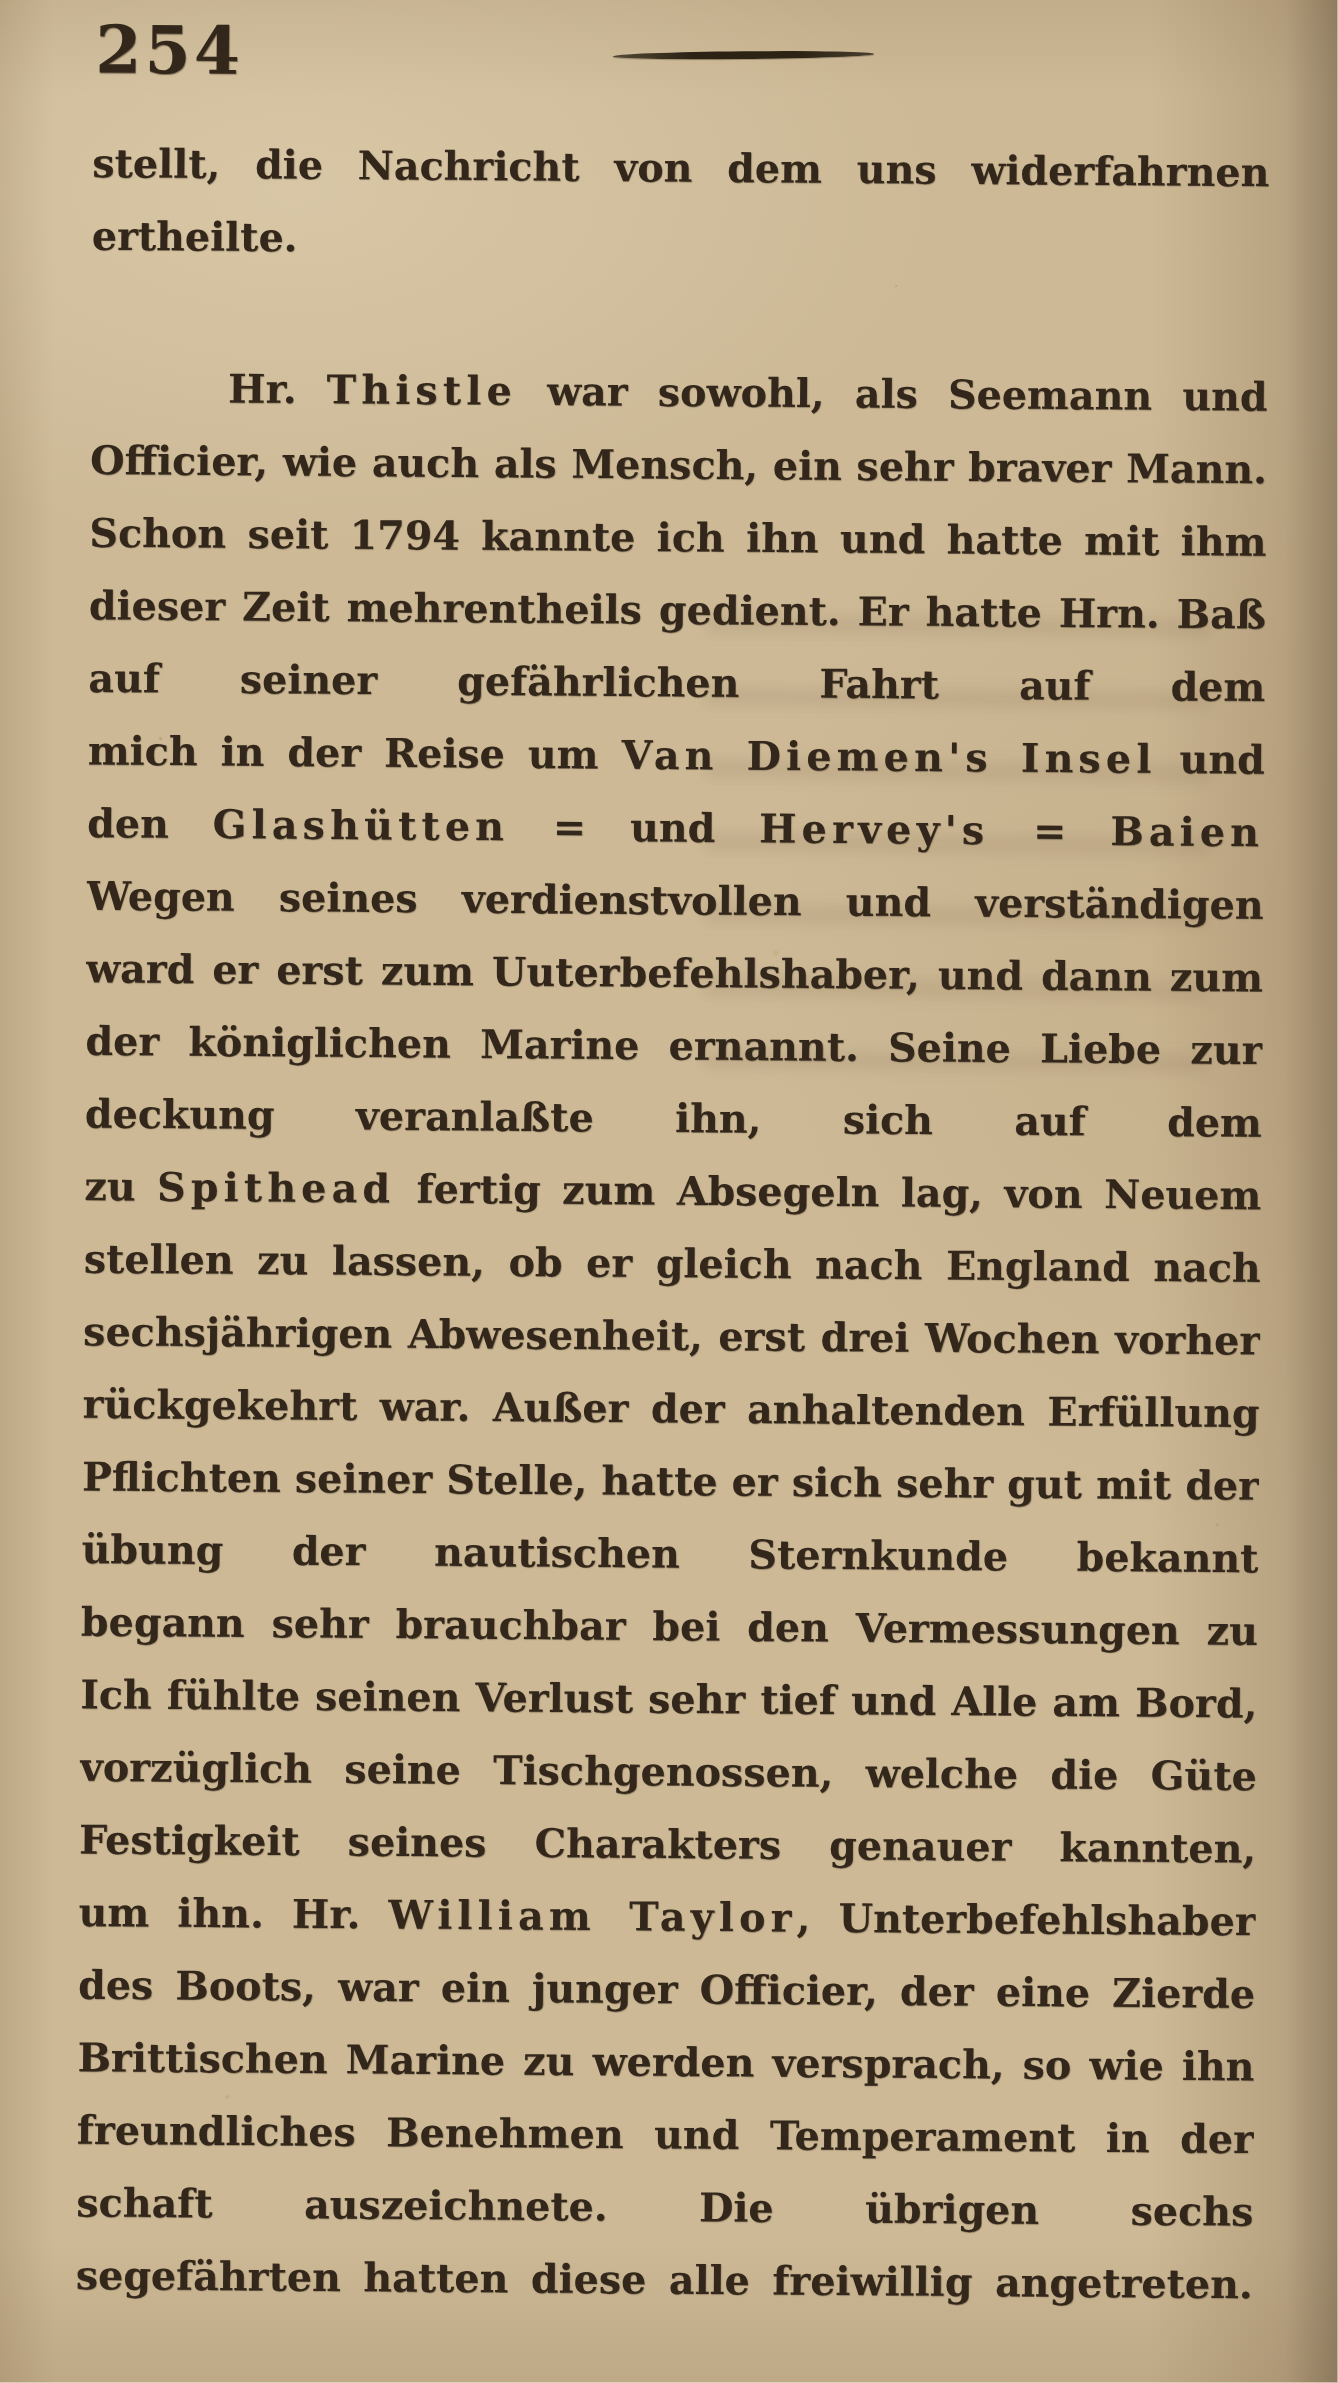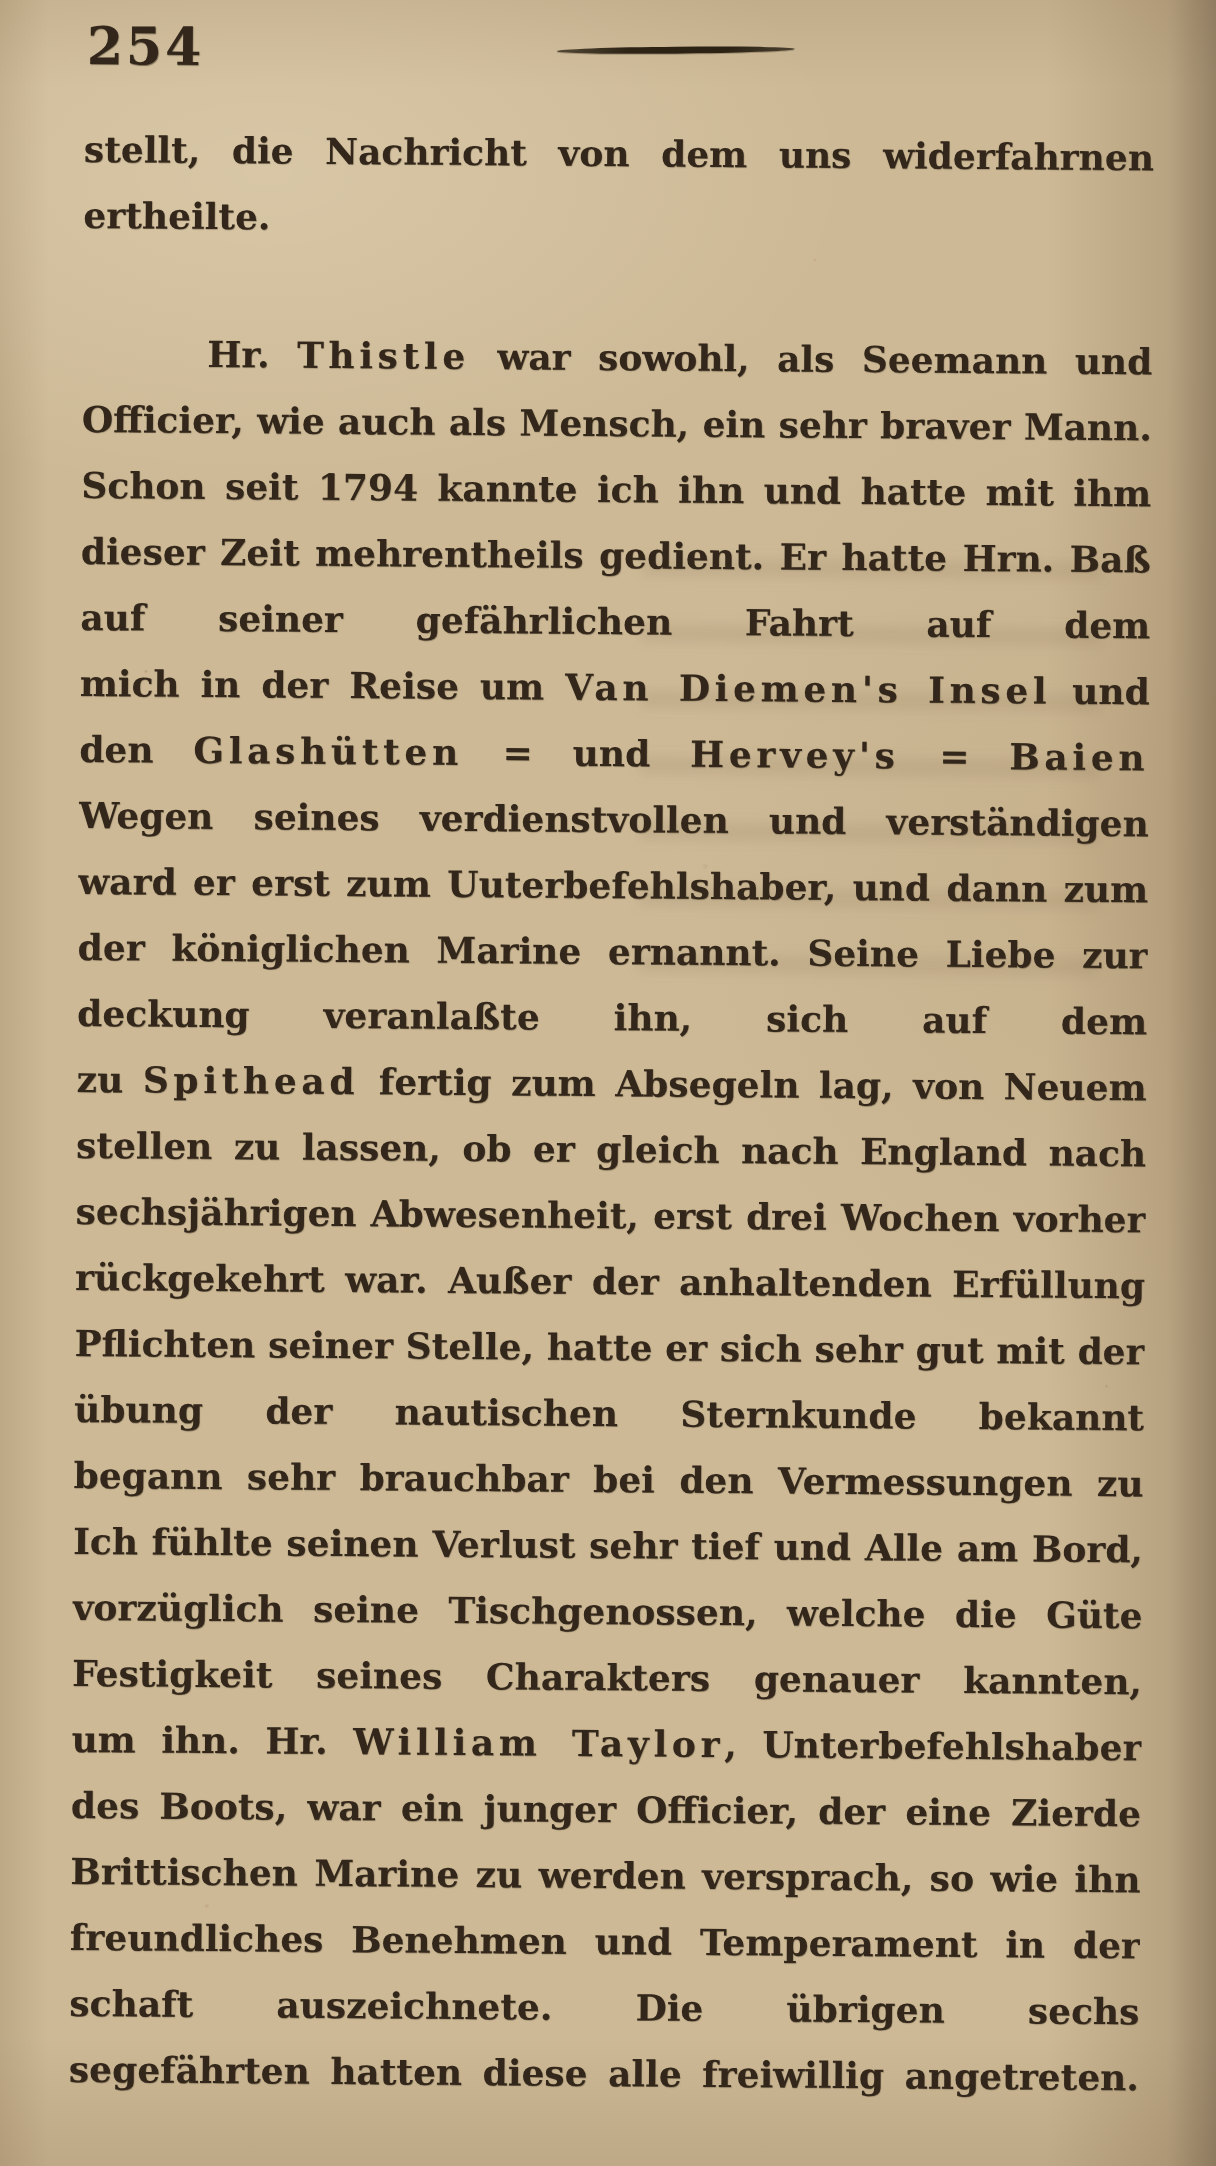--- a/index.html
+++ b/index.html
@@ -65,21 +65,21 @@
     color: #32271a;
   }
   .header {
     position: relative;
     height: 58px;
   }
   .page-num {
     position: absolute;
     left: 2px;
     top: 0;
-    font-size: 52px;
+    font-size: 60px;
     line-height: 56px;
     font-weight: 700;
     letter-spacing: 3px;
     text-shadow: 0.6px 0.8px 1px rgba(46,35,20,0.55);
   }
   .rule {
     position: absolute;
     left: 472px;
     top: 24px;
     width: 238px;

